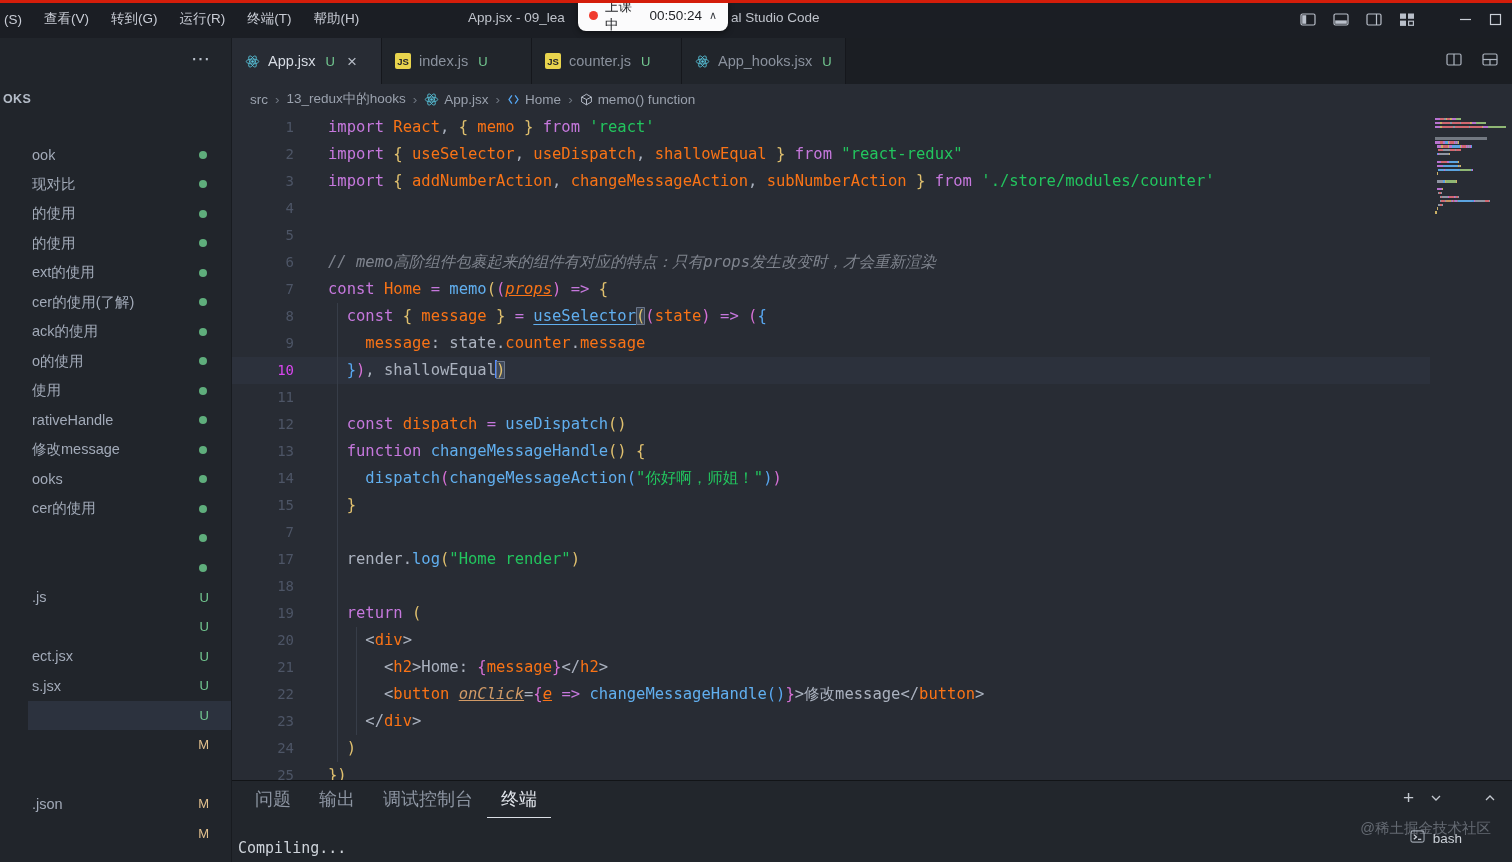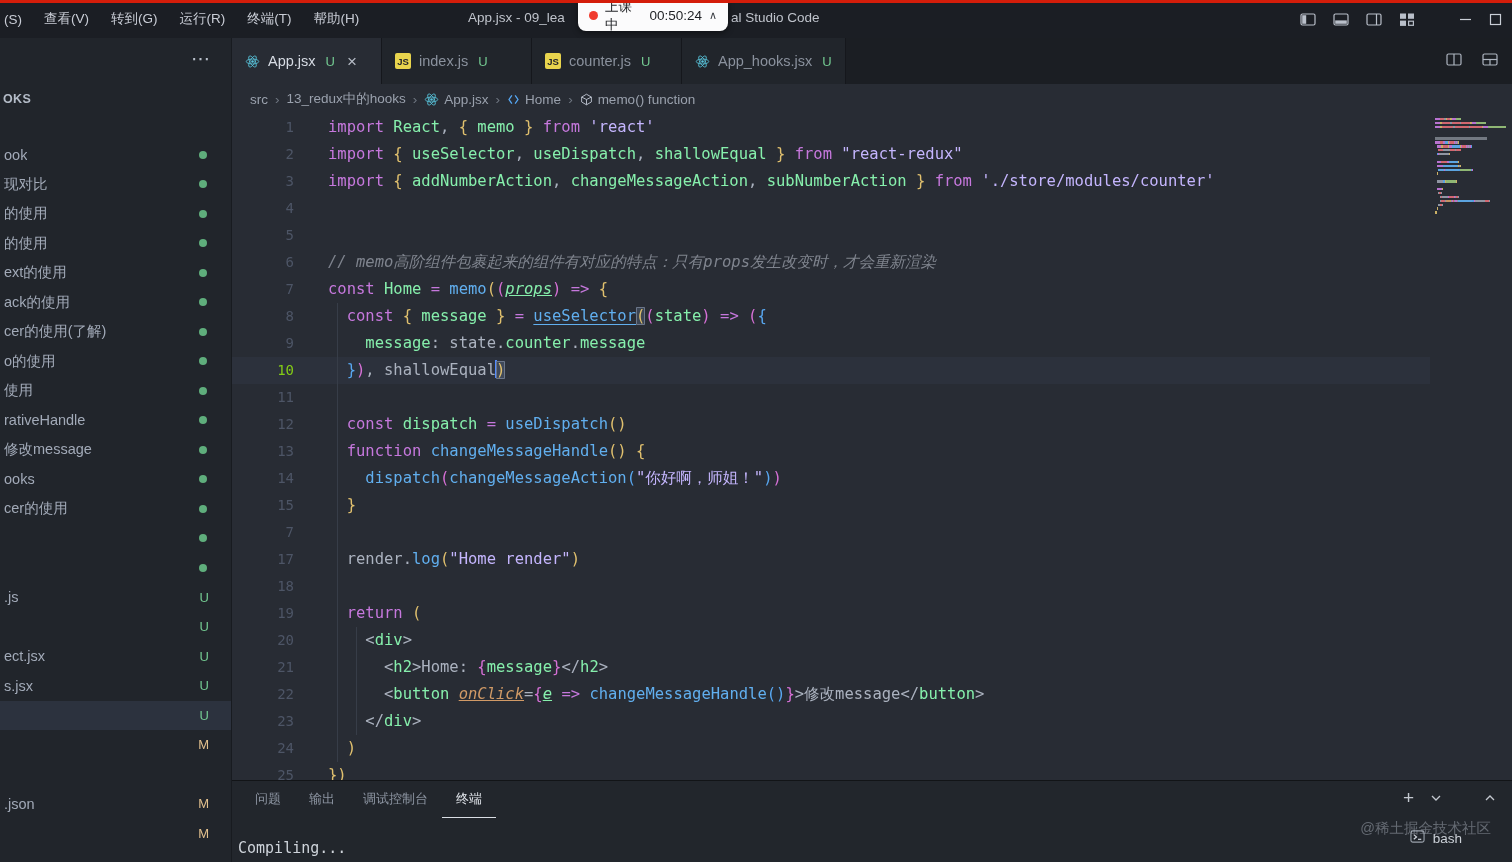--- a/index.html
+++ b/index.html
@@ -27,21 +27,21 @@
   .tb-icons{position:absolute;right:10px;top:0;height:38px;display:flex;align-items:center;gap:17px;z-index:45;}
   .tb-icons svg{display:block;}
   .tb-gap{width:10px;}
   
   .sidebar{position:absolute;left:0;top:38px;width:232px;bottom:0;background:#21252b;z-index:20;
     border-right:1px solid #181b20;color:#a2aab8;box-sizing:border-box;}
   .sb-top{height:46px;position:relative;}
   .sb-more{position:absolute;right:21px;top:9px;font-size:19px;color:#b9c0cb;cursor:pointer;}
   .sb-header{height:30px;display:flex;align-items:center;padding-left:3px;font-size:12.5px;
     font-weight:bold;color:#b4bcc8;letter-spacing:.4px;}
-  .sb-list{padding-top:26px;}
+  .sb-list{padding-top:26px;padding-left:28px;}
   .sbrow{height:29.5px;display:flex;align-items:center;position:relative;padding-left:4px;font-size:14.5px;cursor:pointer;}
   .sbrow.active{background:#2c323e;}
   .sblabel{white-space:nowrap;overflow:hidden;}
   .sbdot{position:absolute;right:24px;top:50%;margin-top:-4px;width:8px;height:8px;border-radius:50%;background:#5fae7c;}
   .sbletter{position:absolute;right:22px;font-size:13px;}
   .sbletter.u{color:#73c991;}
   .sbletter.m{color:#e2c08d;}
   
   .tabbar{position:absolute;left:232px;right:0;top:38px;height:46px;background:#1b1e23;z-index:15;display:flex;}
   .tab{display:flex;align-items:center;gap:8px;padding:0 13px;min-width:150px;box-sizing:border-box;
@@ -59,45 +59,45 @@
   .bc-item{display:flex;align-items:center;gap:5px;cursor:pointer;}
   .bc-sep{margin:0 7px;color:#6f7681;}
   .bcicon{display:flex;align-items:center;}
   
   .code-area{position:absolute;left:232px;right:0;top:114px;bottom:82px;background:#282c34;overflow:hidden;z-index:10;}
   .guide{position:absolute;width:1px;background:#373d48;z-index:1;}
   .cl{display:flex;height:27px;line-height:27px;white-space:pre;position:relative;
     font-family:"DejaVu Sans Mono","Liberation Mono",monospace;font-size:15.5px;}
   .cl.current{background:#2c313c;}
   .ln{width:62px;text-align:right;color:#4d5566;flex:none;font-size:14px;}
-  .cl.current .ln{color:#84cc16;}
+  .cl.current .ln{color:#d946ef;}
   .lc{padding-left:34px;}
   .tk-kw{color:#c678dd;}
-  .tk-var{color:#86efac;}
+  .tk-var{color:#f97316;}
   .tk-fn{color:#61afef;}
-  .tk-str{color:#c4b5fd;}
+  .tk-str{color:#22c55e;}
   .tk-cmt{color:#7f848e;font-style:italic;}
   .tk-pln{color:#abb2bf;}
   .tk-b1{color:#e0c06e;}
   .tk-b2{color:#d670d6;}
   .tk-b3{color:#58a7f0;}
   .tk-attr{color:#d19a66;}
   .tk-i{font-style:italic;text-decoration:underline;}
   .tk-u{text-decoration:underline;text-underline-offset:3px;}
   .tk-m{box-shadow:inset 0 0 0 1px #6b7689;background:rgba(104,120,148,.33);border-radius:1px;}
   .cursor{display:inline-block;width:2px;height:18px;background:#528bff;vertical-align:-3px;margin:0 -1px;}
   
   .minimap{position:absolute;right:0;top:0;width:82px;bottom:0;background:#282c34;z-index:3;
     padding:4px 0 0 5px;box-sizing:border-box;cursor:pointer;}
   .mmrow{height:2.3px;margin-bottom:1.6px;display:flex;}
   .mmtk{display:inline-block;height:100%;opacity:.92;flex:none;}
   
   .panel{position:absolute;left:232px;right:0;bottom:0;height:82px;background:#22262c;border-top:1px solid #121417;z-index:12;box-sizing:border-box;}
   .panel-tabs{display:flex;padding-left:9px;height:37px;align-items:stretch;}
-  .ptab{padding:0 14px;font-size:13px;color:#8d95a2;display:flex;align-items:center;cursor:pointer;
+  .ptab{padding:0 14px;font-size:18px;color:#8d95a2;display:flex;align-items:center;cursor:pointer;
     border-bottom:1px solid transparent;box-sizing:border-box;}
   .ptab.active{color:#e0e4ea;border-bottom:1px solid #dadee5;}
   .panel-content{position:absolute;left:6px;top:58px;color:#cfd4db;font-size:15px;
     font-family:"DejaVu Sans Mono","Liberation Mono",monospace;white-space:pre;}
   .panel-actions{position:absolute;right:16px;top:7px;display:flex;align-items:center;gap:16px;color:#c3c8d0;}
   .pa-plus{font-size:19px;font-weight:normal;line-height:1;cursor:pointer;}
   .panel-actions svg{display:block;cursor:pointer;}
   .pa-max{margin-left:26px;}
   .bash-item{position:absolute;right:50px;top:48px;display:flex;align-items:center;gap:8px;color:#ccd1d8;font-size:13.5px;cursor:pointer;}
   .watermark{position:absolute;right:21px;top:38px;color:rgba(190,197,209,.42);font-size:14.5px;z-index:8;pointer-events:none;white-space:nowrap;}
@@ -185,25 +185,25 @@
       </div>
       <div class="sbrow">
         <span class="sblabel">的使用</span>
         <span class="sbdot"></span>
       </div>
       <div class="sbrow">
         <span class="sblabel">ext的使用</span>
         <span class="sbdot"></span>
       </div>
       <div class="sbrow">
+        <span class="sblabel">cer的使用(了解)</span>
+        <span class="sbdot"></span>
+      </div>
+      <div class="sbrow">
         <span class="sblabel">ack的使用</span>
-        <span class="sbdot"></span>
-      </div>
-      <div class="sbrow">
-        <span class="sblabel">cer的使用(了解)</span>
         <span class="sbdot"></span>
       </div>
       <div class="sbrow">
         <span class="sblabel">o的使用</span>
         <span class="sbdot"></span>
       </div>
       <div class="sbrow">
         <span class="sblabel">使用</span>
         <span class="sbdot"></span>
       </div>

